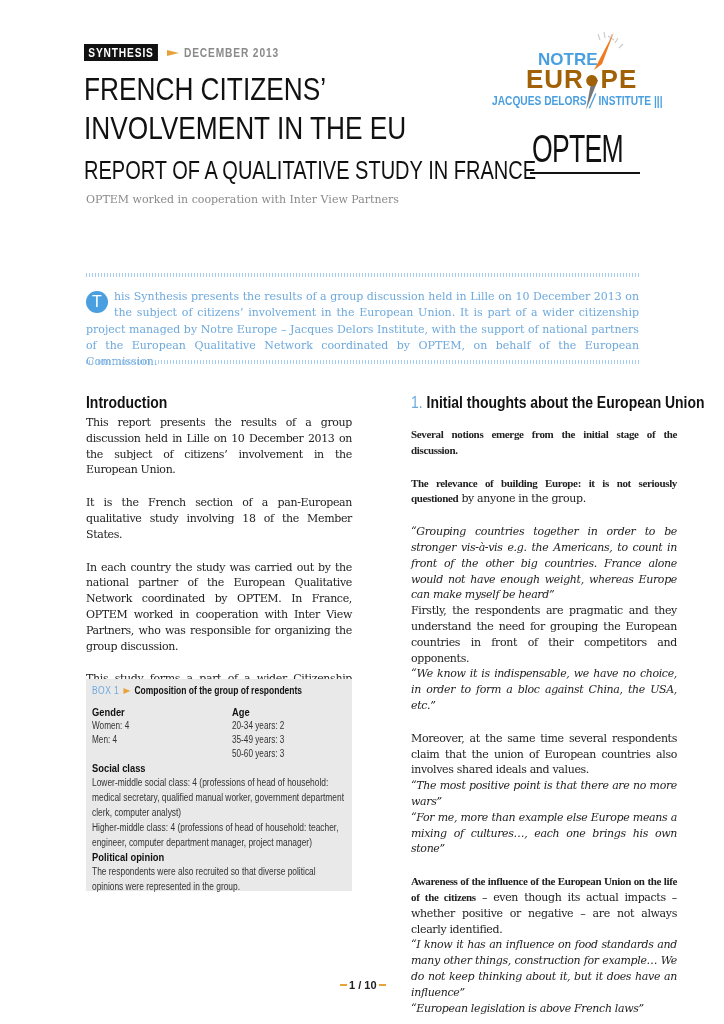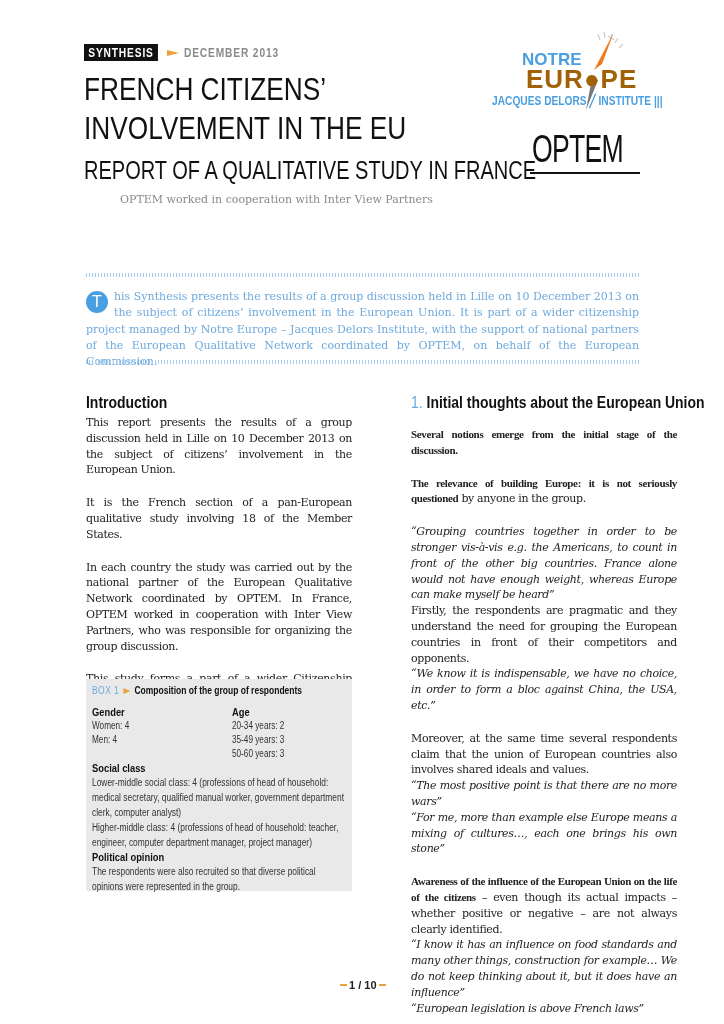--- a/index.html
+++ b/index.html
@@ -7,25 +7,25 @@
   .abs { position:absolute; }
 
   
   .tagline { left:84px; top:44px; display:flex; align-items:center; }
   .tag-black { background:#111; color:#fff; font:bold 12px "Liberation Sans", sans-serif; letter-spacing:1px; padding:2px 5px 1px 5px; transform:scaleX(0.85); transform-origin:left; }
   .tag-arrow { width:0; height:0; border-top:3px solid transparent; border-bottom:3px solid transparent; border-left:12px solid #e8a23a; margin-left:-4px; margin-right:5px; }
   .tag-date { color:#8a8a8a; font:bold 12px "Liberation Sans", sans-serif; letter-spacing:1px; transform:scaleX(0.85); transform-origin:left; display:inline-block; }
 
   .title { left:84px; top:70px; font:32px "Liberation Sans", sans-serif; line-height:39px; color:#111; transform:scaleX(0.82); transform-origin:left; white-space:nowrap; }
   .subtitle { left:84px; top:155px; font:26px "Liberation Sans", sans-serif; color:#111; transform:scaleX(0.77); transform-origin:left; white-space:nowrap; }
-  .coop { left:86px; top:193px; font:11px "DejaVu Serif", serif; color:#8a8a8a;margin-left:34px; }
+  .coop { left:86px; top:193px; font:11px "DejaVu Serif", serif; color:#8a8a8a; }
 
   
   .ne-logo { left:490px; top:30px; width:175px; height:80px; }
-  .ne-notre { position:absolute; left:32px; top:20px; font:bold 17px "Liberation Sans", sans-serif; color:#4a9fe0; }
+  .ne-notre { position:absolute; left:48px; top:20px; font:bold 17px "Liberation Sans", sans-serif; color:#4a9fe0; }
   .ne-europe { position:absolute; left:36px; top:34px; font:bold 26px "Liberation Sans", sans-serif; color:#a16207; letter-spacing:1px; }
   .ne-jd { position:absolute; left:2px; top:64px; font:bold 12px "Liberation Sans", sans-serif; color:#4a9fe0; transform:scaleX(0.85); transform-origin:left; white-space:nowrap; }
   .optem { left:532px; top:128px; font:38px "Liberation Sans", sans-serif; color:#111; transform:scaleX(0.7); transform-origin:left; letter-spacing:-1px; }
   .optem-line { left:530px; top:172px; width:110px; height:2px; background:#111; }
 
   
   .dashline { left:86px; width:553px; height:4px; background:repeating-linear-gradient(90deg, #a6cdef 0 1px, transparent 1px 3px); }
   .summary { left:86px; top:289px; width:553px; font:11px "DejaVu Serif", serif; color:#6ea9dc; line-height:16.3px; text-align:justify; }
   .dropcap { float:left; width:22px; height:22px; border-radius:50%; background:#4a9fe0; color:#fff; font:16px "Liberation Sans", sans-serif; text-align:center; line-height:22px; margin:2px 6px 0 0; }
 

